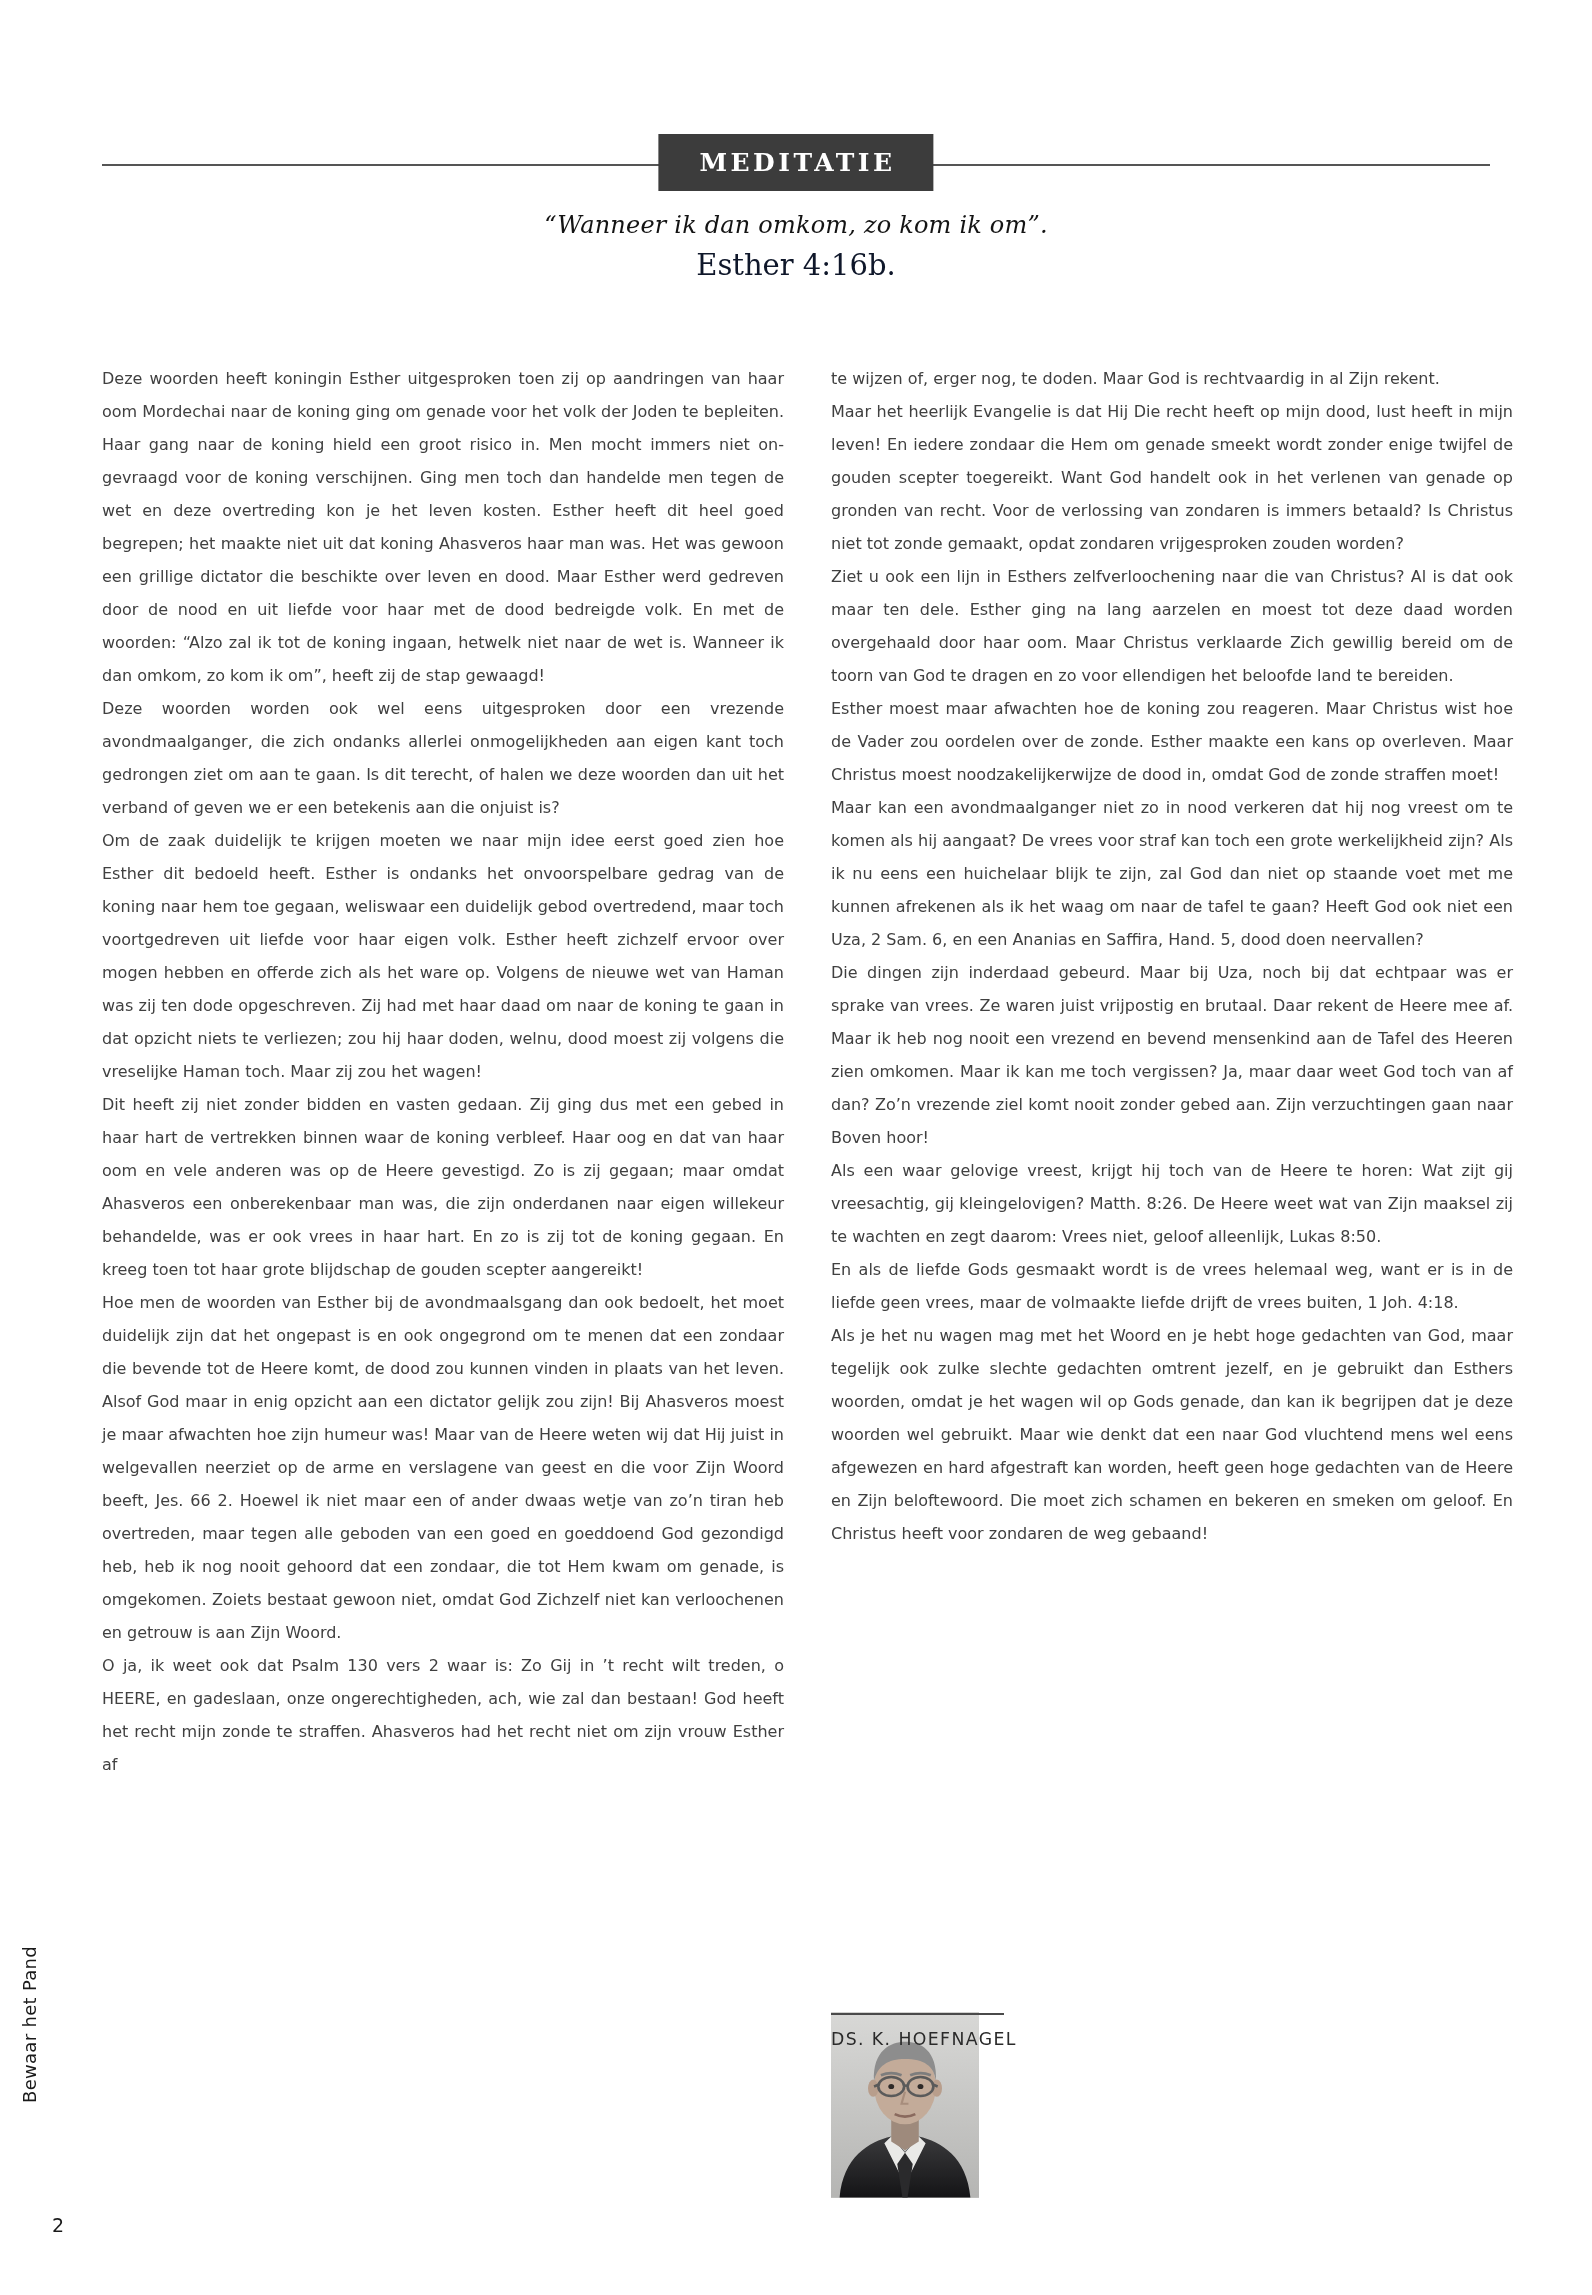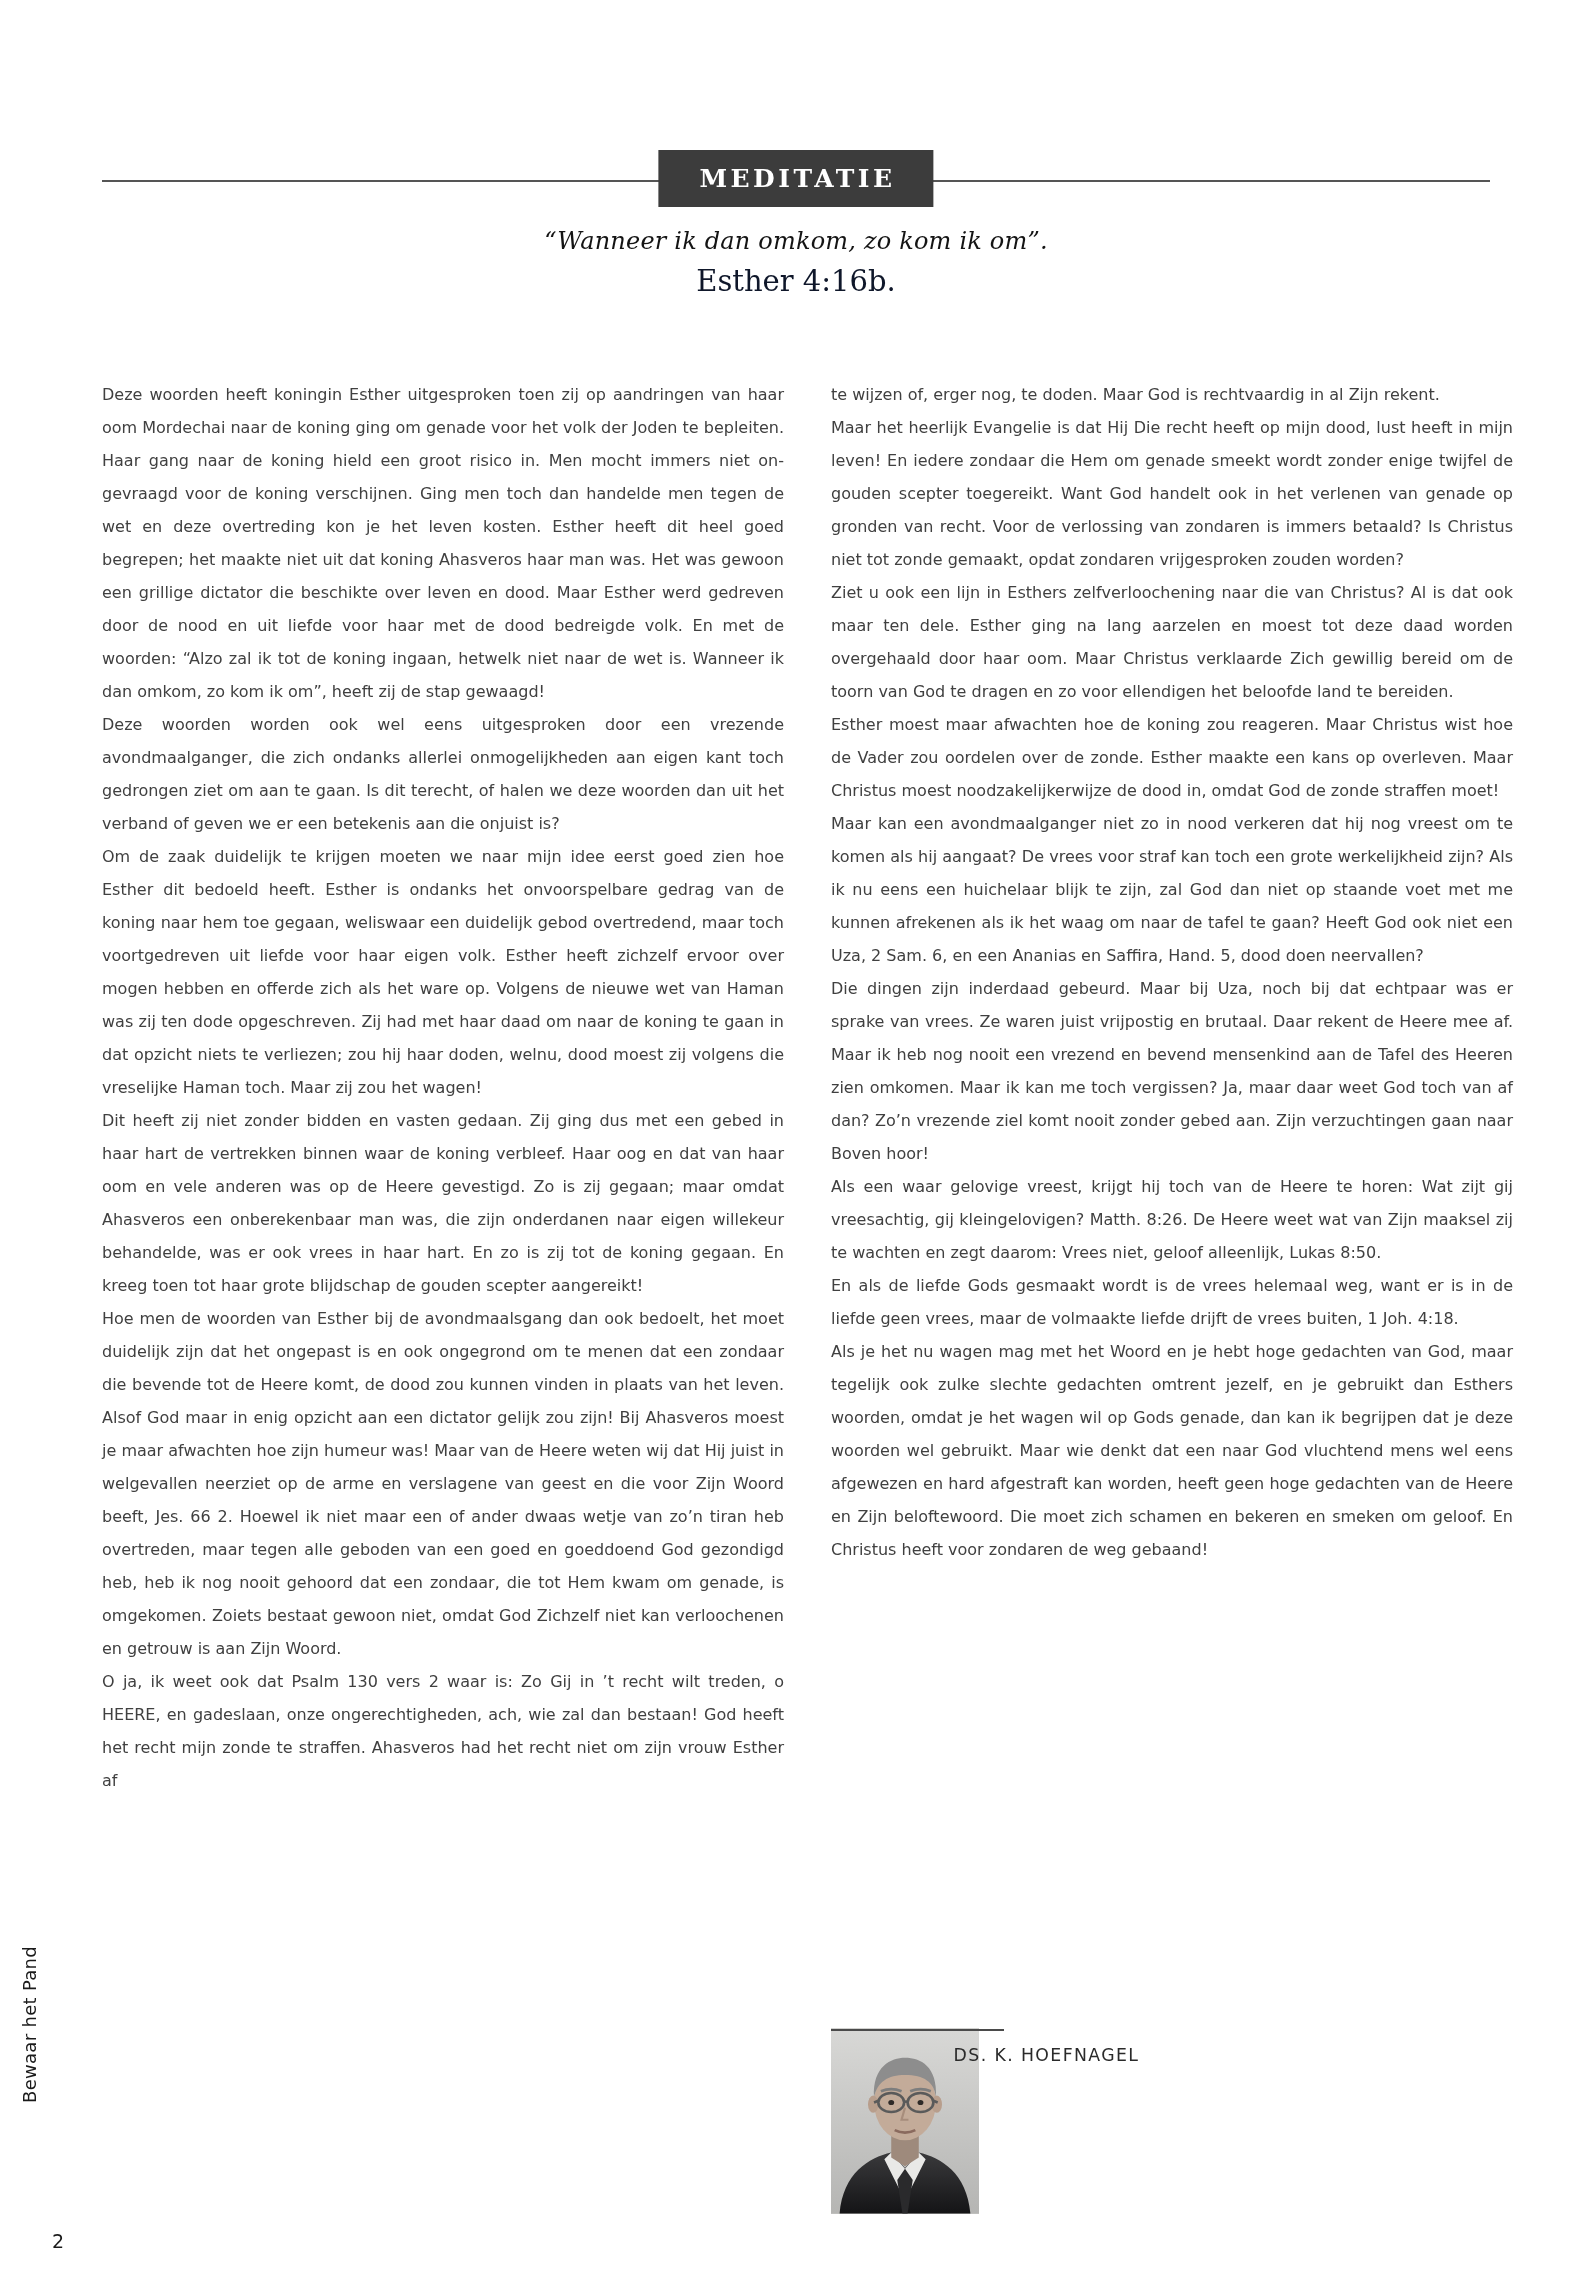--- a/index.html
+++ b/index.html
@@ -14,21 +14,20 @@
     position: relative;
     font-family: "DejaVu Sans", sans-serif;
     color: #1a1a1a;
     overflow: hidden;
   }
 
   .page {
     position: absolute;
     inset: 0;
     padding: 12px;
-    margin-top: 16px;
   }
 
   
   .header-wrap {
     position: absolute;
     top: 134px;
     left: 102px;
     right: 102px;
     height: 60px;
   }
@@ -111,21 +110,20 @@
   .author-rule {
     width: 173px;
     height: 1.7px;
     background: #4a4a4a;
     margin-bottom: 14px;
   }
   .author-name {
     font-size: 17.3px;
     letter-spacing: 1.4px;
     color: #2a2a2a;
-    text-align: center;
   }
 
   
   .portrait {
     position: absolute;
     left: 831px;
     top: 2012px;
     width: 148px;
     height: 186px;
     overflow: hidden;

